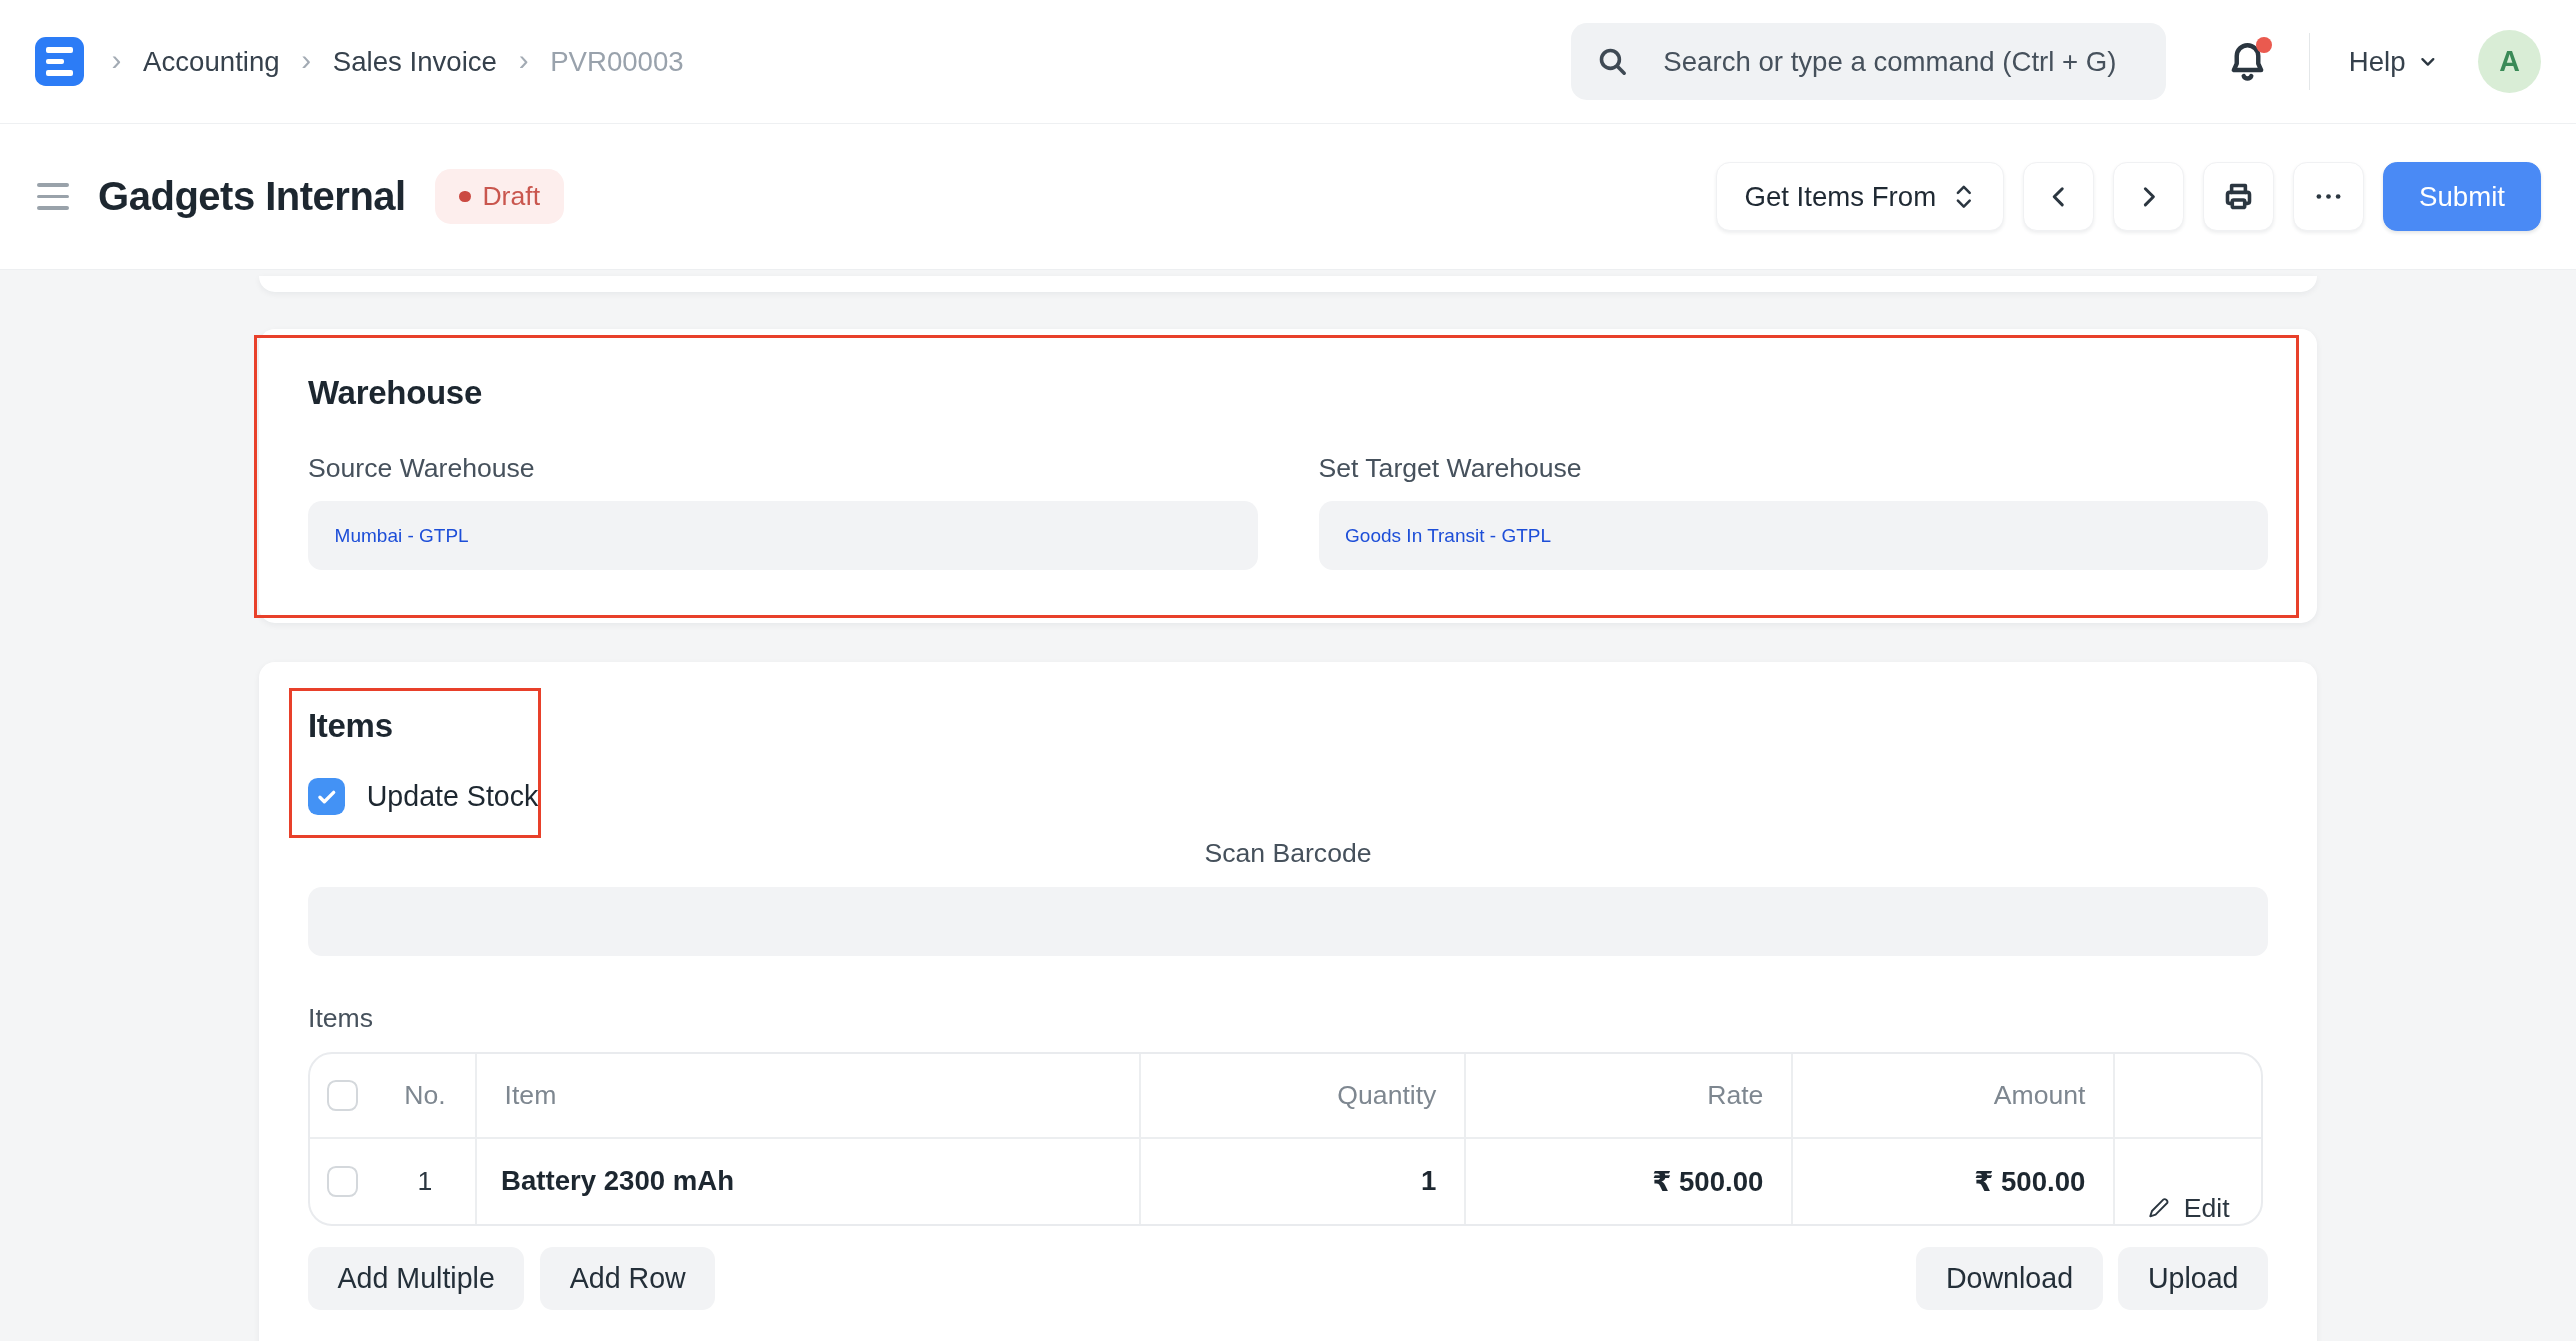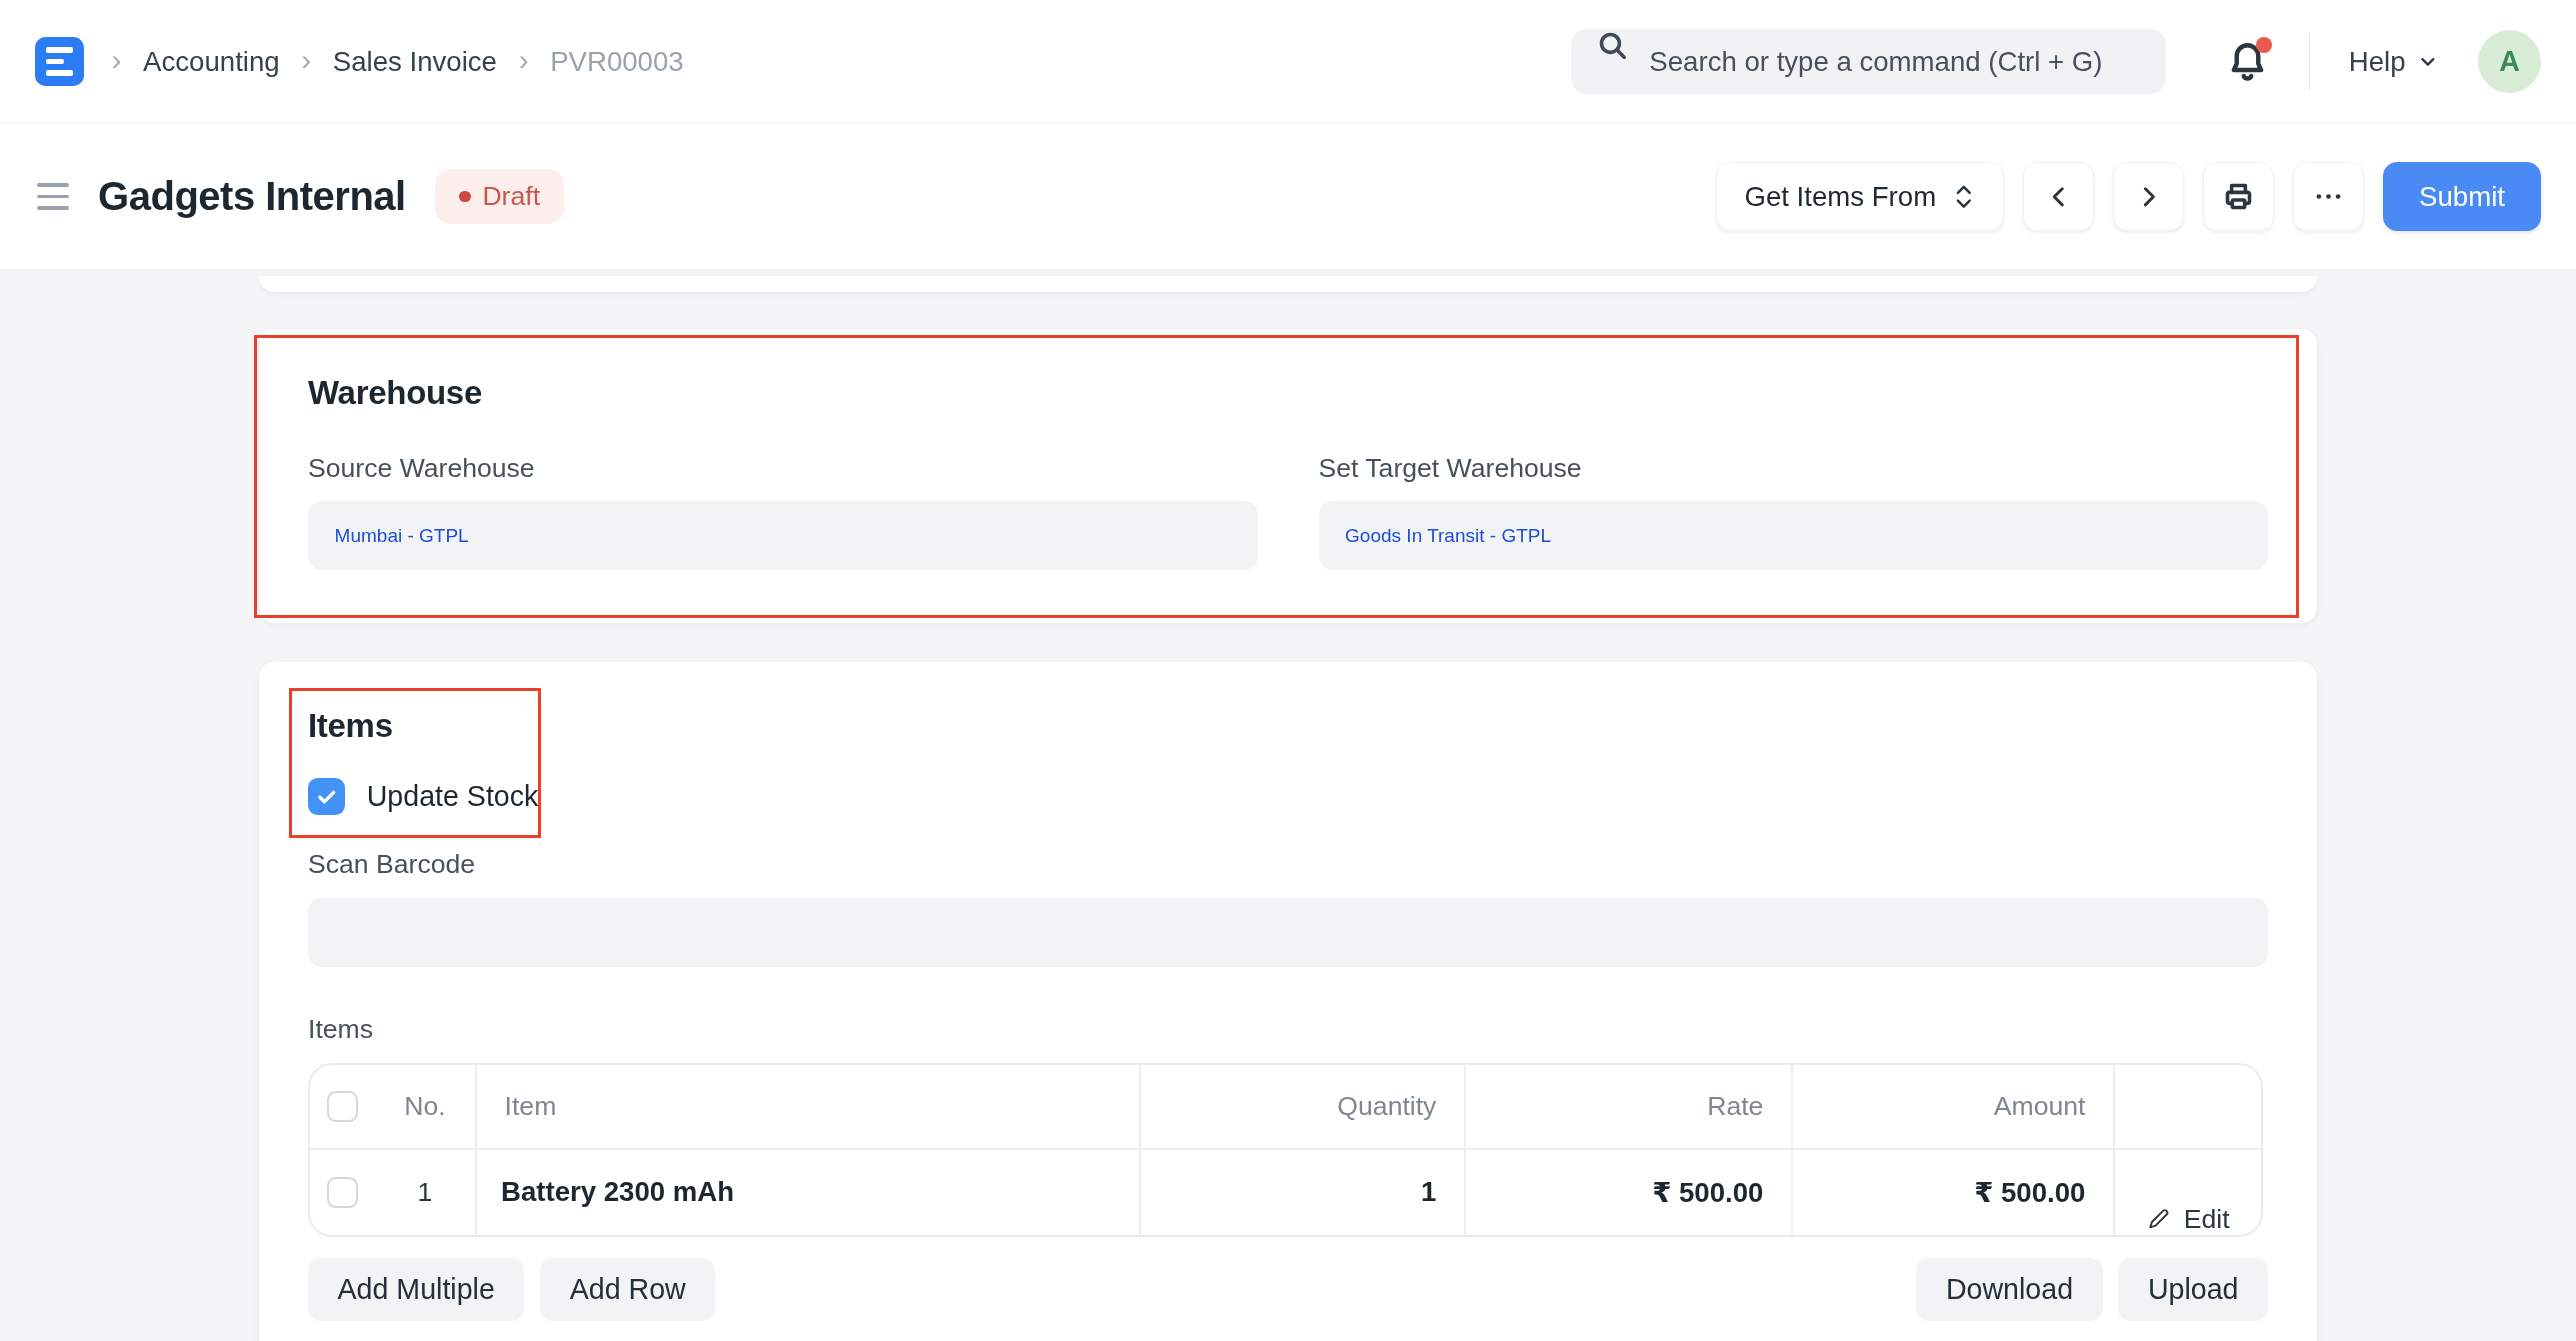--- a/index.html
+++ b/index.html
@@ -27,22 +27,22 @@
   .brand-logo .bar.b1 { width: 27.6px; }
   .brand-logo .bar.b2 { width: 18.7px; }
   .brand-logo .bar.b3 { width: 27.6px; }
   .crumbs { display: flex; align-items: center; gap: 21.7px; margin-left: 27.6px; font-size: 27.6px; }
   .crumb-sep { color: #a3abb4; font-size: 29.5px; transform: translateY(-2px); }
   .crumb { color: #36414c; cursor: pointer; }
   .crumb.current { color: #99a2ac; }
 
   .nav-right { margin-left: auto; display: flex; align-items: center; }
   .search-pill {
-    width: 595px; height: 65px; background: #f0f2f4; border-radius: 15.8px;
-    display: flex; padding: 0 25.6px; gap: 20px; cursor: text;
+    width: 595px; height: 77px; background: #f0f2f4; border-radius: 15.8px;
+    display: flex; align-items: center; padding: 0 25.6px; gap: 34px; cursor: text;
   }
   .search-pill svg { flex: 0 0 auto; }
   .search-pill input {
     border: none; background: transparent; outline: none; width: 100%;
     font-size: 27.6px; color: #46515c; font-family: inherit;
   }
   .search-pill input::placeholder { color: #46515c; opacity: 1; }
   .bell-wrap { position: relative; margin-left: 61px; cursor: pointer; width: 41px; height: 45px; }
   .bell-dot {
     position: absolute; top: -2px; right: -3.9px; width: 15.8px; height: 15.8px;
@@ -103,21 +103,21 @@
     border: none; outline: none; font-family: inherit;
   }
 
   .check-row { display: flex; align-items: center; gap: 21.7px; margin-top: 33px; }
   .checkbox-on {
     width: 37px; height: 37px; border-radius: 9.8px; background: #4392f5;
     display: flex; align-items: center; justify-content: center; cursor: pointer; flex: 0 0 auto;
   }
   .check-label { font-size: 28.6px; color: #1d2730; }
 
-  .scan-label { margin-top: 34px; }
+  .scan-label { margin-top: 23px; text-align: center; }
   .items-label { margin-top: 47px; margin-bottom: 17.7px; }
 
   .tbl { border: 2px solid #e9ebee; border-radius: 24px; overflow: hidden; width: 1955px; background: #fff; }
   .tbl-row { display: grid; grid-template-columns: 65px 100px 1fr 325px 327px 322px 148px; align-items: stretch; }
   .tbl-head { border-bottom: 2px solid #eceef0; }
   .cell { display: flex; align-items: center; padding: 0 27.6px; min-height: 83px; font-size: 26.6px; }
   .tbl-body .cell { min-height: 85px; }
   .cell.c-cb { justify-content: center; padding: 0; }
   .cell.c-no { justify-content: center; padding: 0; }
   .cell.c-right { justify-content: flex-end; }

